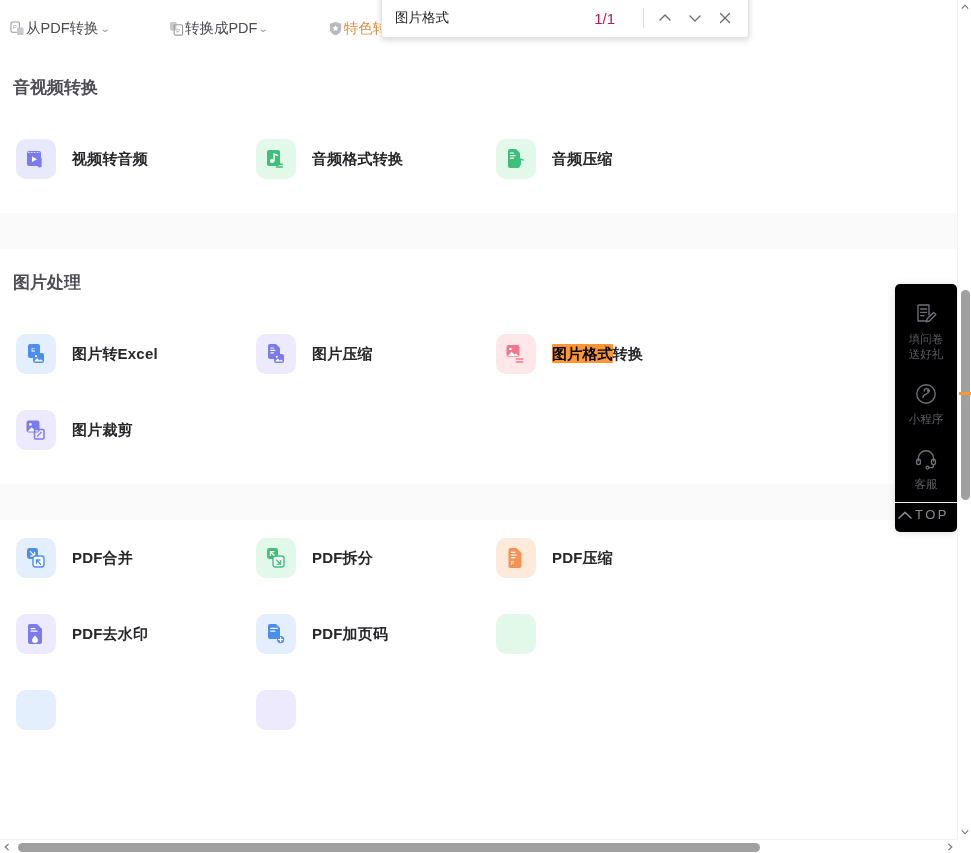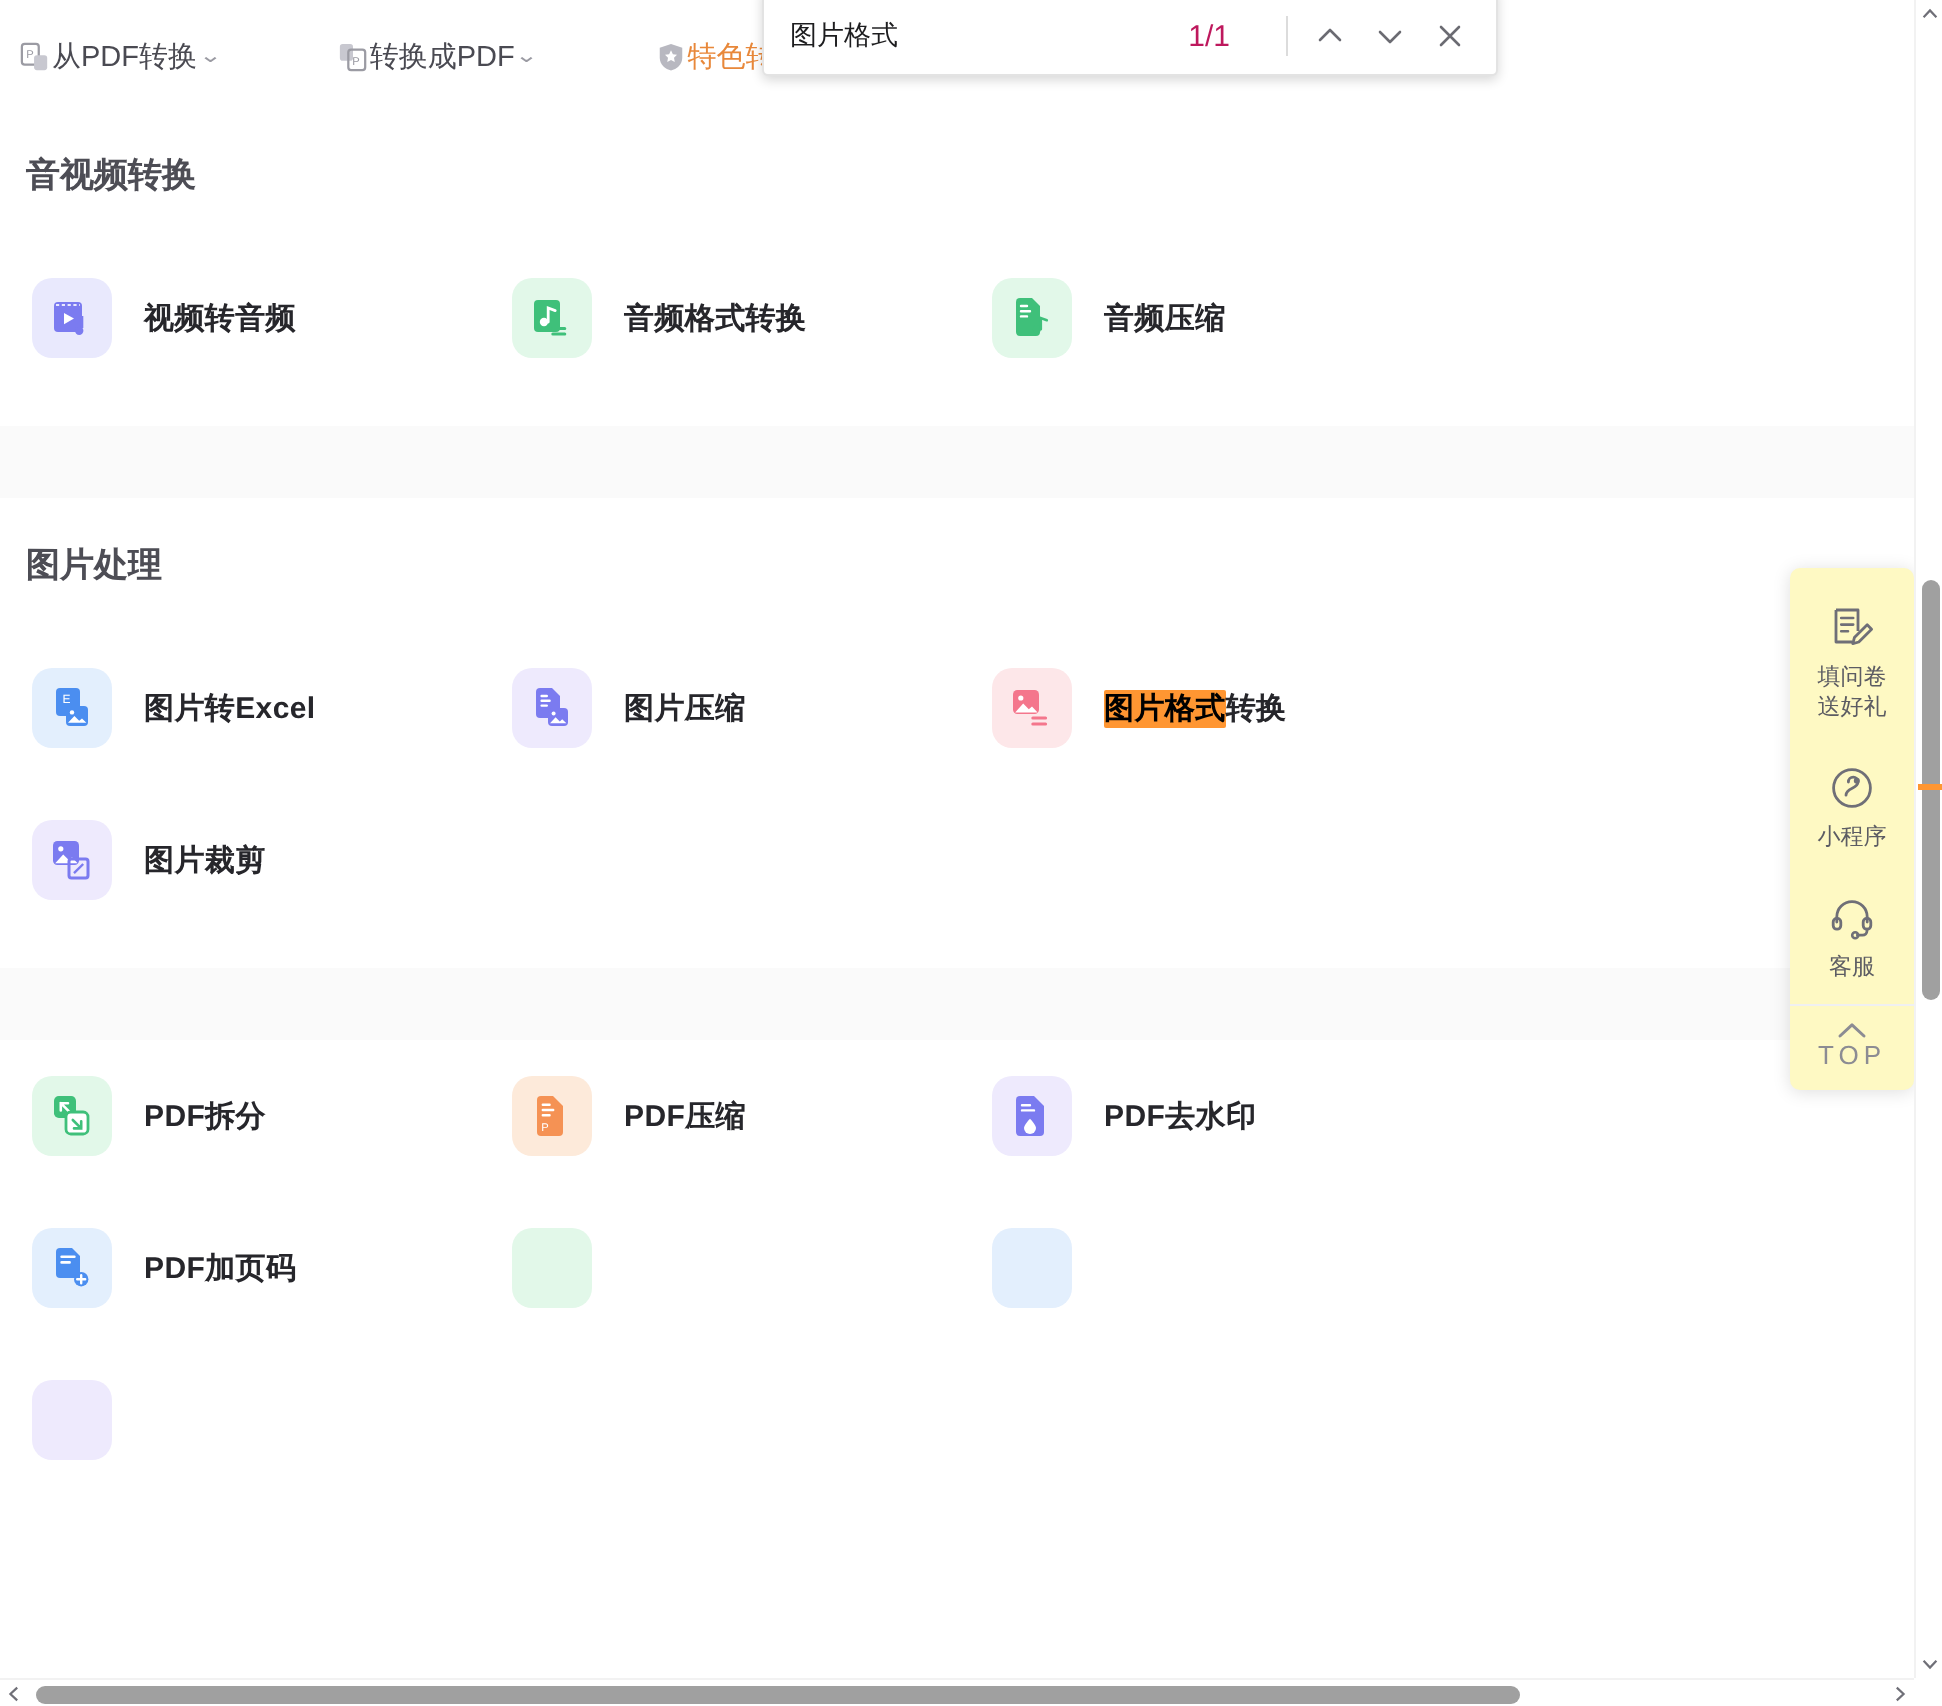--- a/index.html
+++ b/index.html
@@ -154,42 +154,42 @@
   .bg-green  { background: #e2f8e9; }
   .bg-orange { background: #fdeada; }
   .bg-pink   { background: #fde7e9; }
   .bg-lav    { background: #eeeafd; }
 
   
   #rail {
     position: absolute;
     right: 14px; top: 284px;
     width: 62px;
-    background: #fef9c3;
+    background: #000000;
     border-radius: 5px;
     box-shadow: 0 1px 9px rgba(0,0,0,0.13);
     z-index: 20;
     padding: 8px 0 6px 0;
   }
   .rail-item {
     display: flex; flex-direction: column;
     align-items: center;
     padding: 9px 0 10px 0;
     cursor: default;
   }
   .rail-item svg { display: block; margin-bottom: 5px; }
   .rail-label {
     font-size: 11.5px;
     color: #5c5c63;
     line-height: 15px;
     text-align: center;
     white-space: nowrap;
   }
   #rail-top {
-    display: flex; flex-direction: column; align-items: center;
+    display: flex; align-items: center;
     padding: 6px 0 4px 0;
     border-top: 1px solid #f0f0f0;
     cursor: default;
   }
   #rail-top .topword {
     font-size: 13px; letter-spacing: 2.5px;
     color: #8c8c93;
     margin-top: -2px;
   }
 
@@ -430,20 +430,31 @@
         </div>
 
       </div>
     </div>
 
     <div class="band-gap" style="height:36px;margin-top:16px"></div>
 
     <div class="section">
       <div class="grid">
 
+        <div class="tool">
+          <span class="tool-ico bg-blue">
+            <svg width="24" height="24" viewBox="0 0 24 24">
+              <rect x="3" y="2" width="11" height="11" rx="2.4" fill="#4b8ef0"></rect>
+              <path d="M6.4 5.6 L10.6 9.8 M10.6 6.4 v3.6 h-3.6" stroke="#ffffff" stroke-width="1.3" fill="none" stroke-linecap="round"></path>
+              <rect x="9" y="10" width="11" height="11" rx="2.4" fill="#ffffff" stroke="#4b8ef0" stroke-width="1.4"></rect>
+              <path d="M16.6 18.2 L12.4 14 M12.4 17.6 v-3.6 h3.6" stroke="#4b8ef0" stroke-width="1.3" fill="none" stroke-linecap="round"></path>
+            </svg>
+          </span>
+          <span class="tool-label">PDF合并</span>
+        </div>
 
         <div class="tool">
           <span class="tool-ico bg-green">
             <svg width="24" height="24" viewBox="0 0 24 24">
               <rect x="3" y="2" width="11" height="11" rx="2.4" fill="#3fc07a"></rect>
               <path d="M10.6 9.8 L6.4 5.6 M6.4 9.2 v-3.6 h3.6" stroke="#ffffff" stroke-width="1.3" fill="none" stroke-linecap="round"></path>
               <rect x="9" y="10" width="11" height="11" rx="2.4" fill="#ffffff" stroke="#3fc07a" stroke-width="1.4"></rect>
               <path d="M12.4 14 L16.6 18.2 M16.6 14.6 v3.6 h-3.6" stroke="#3fc07a" stroke-width="1.3" fill="none" stroke-linecap="round"></path>
             </svg>
           </span>

